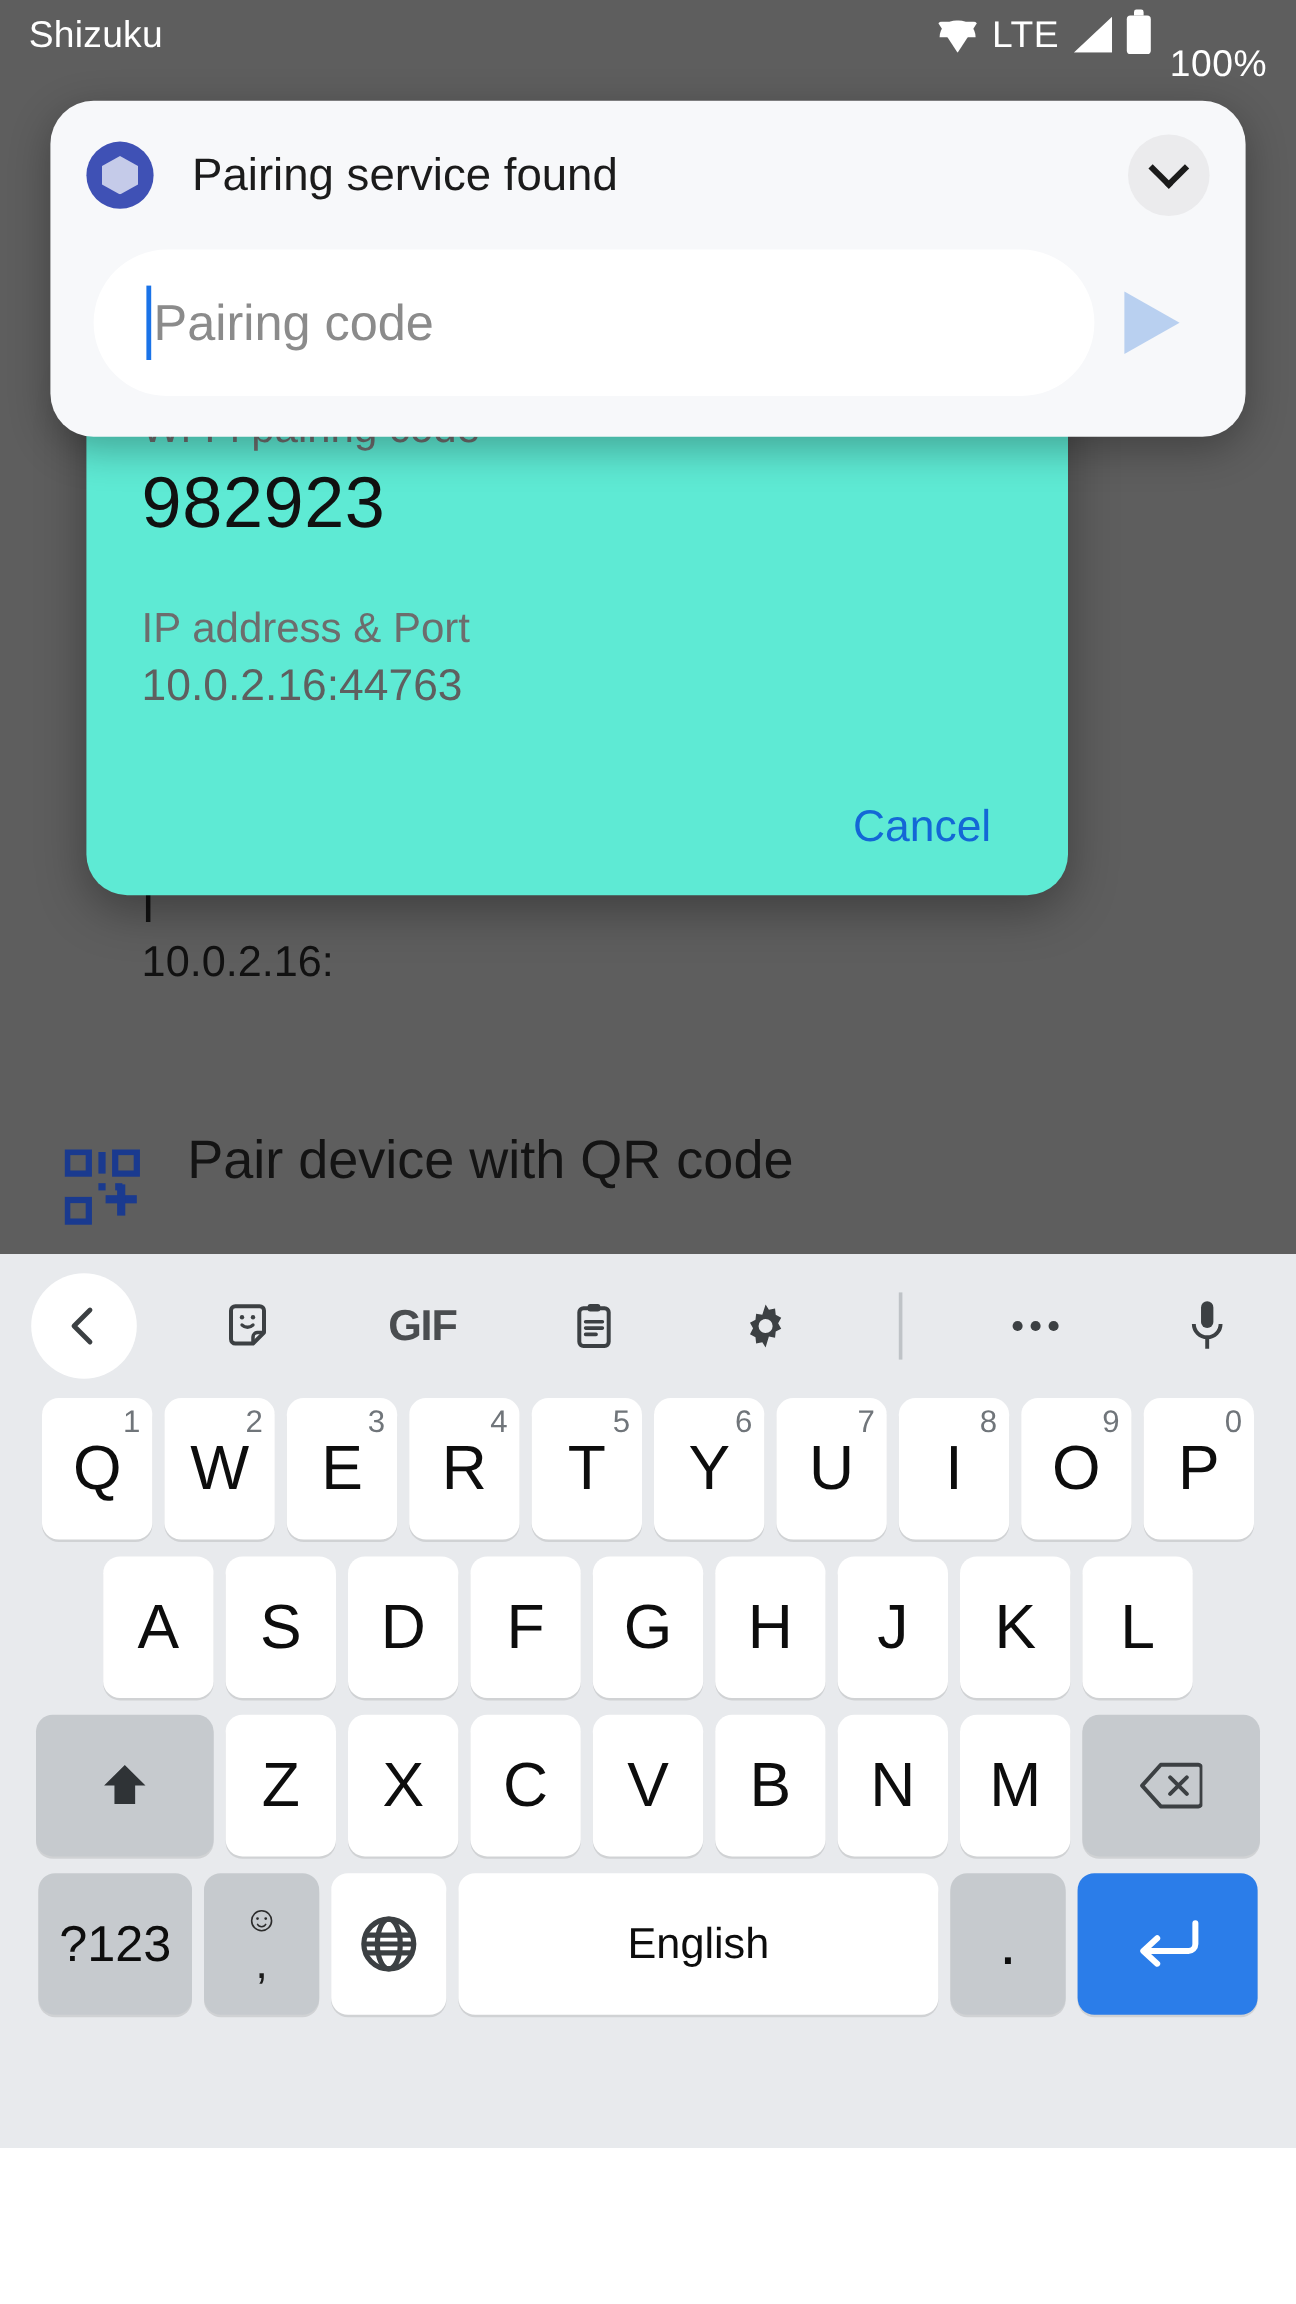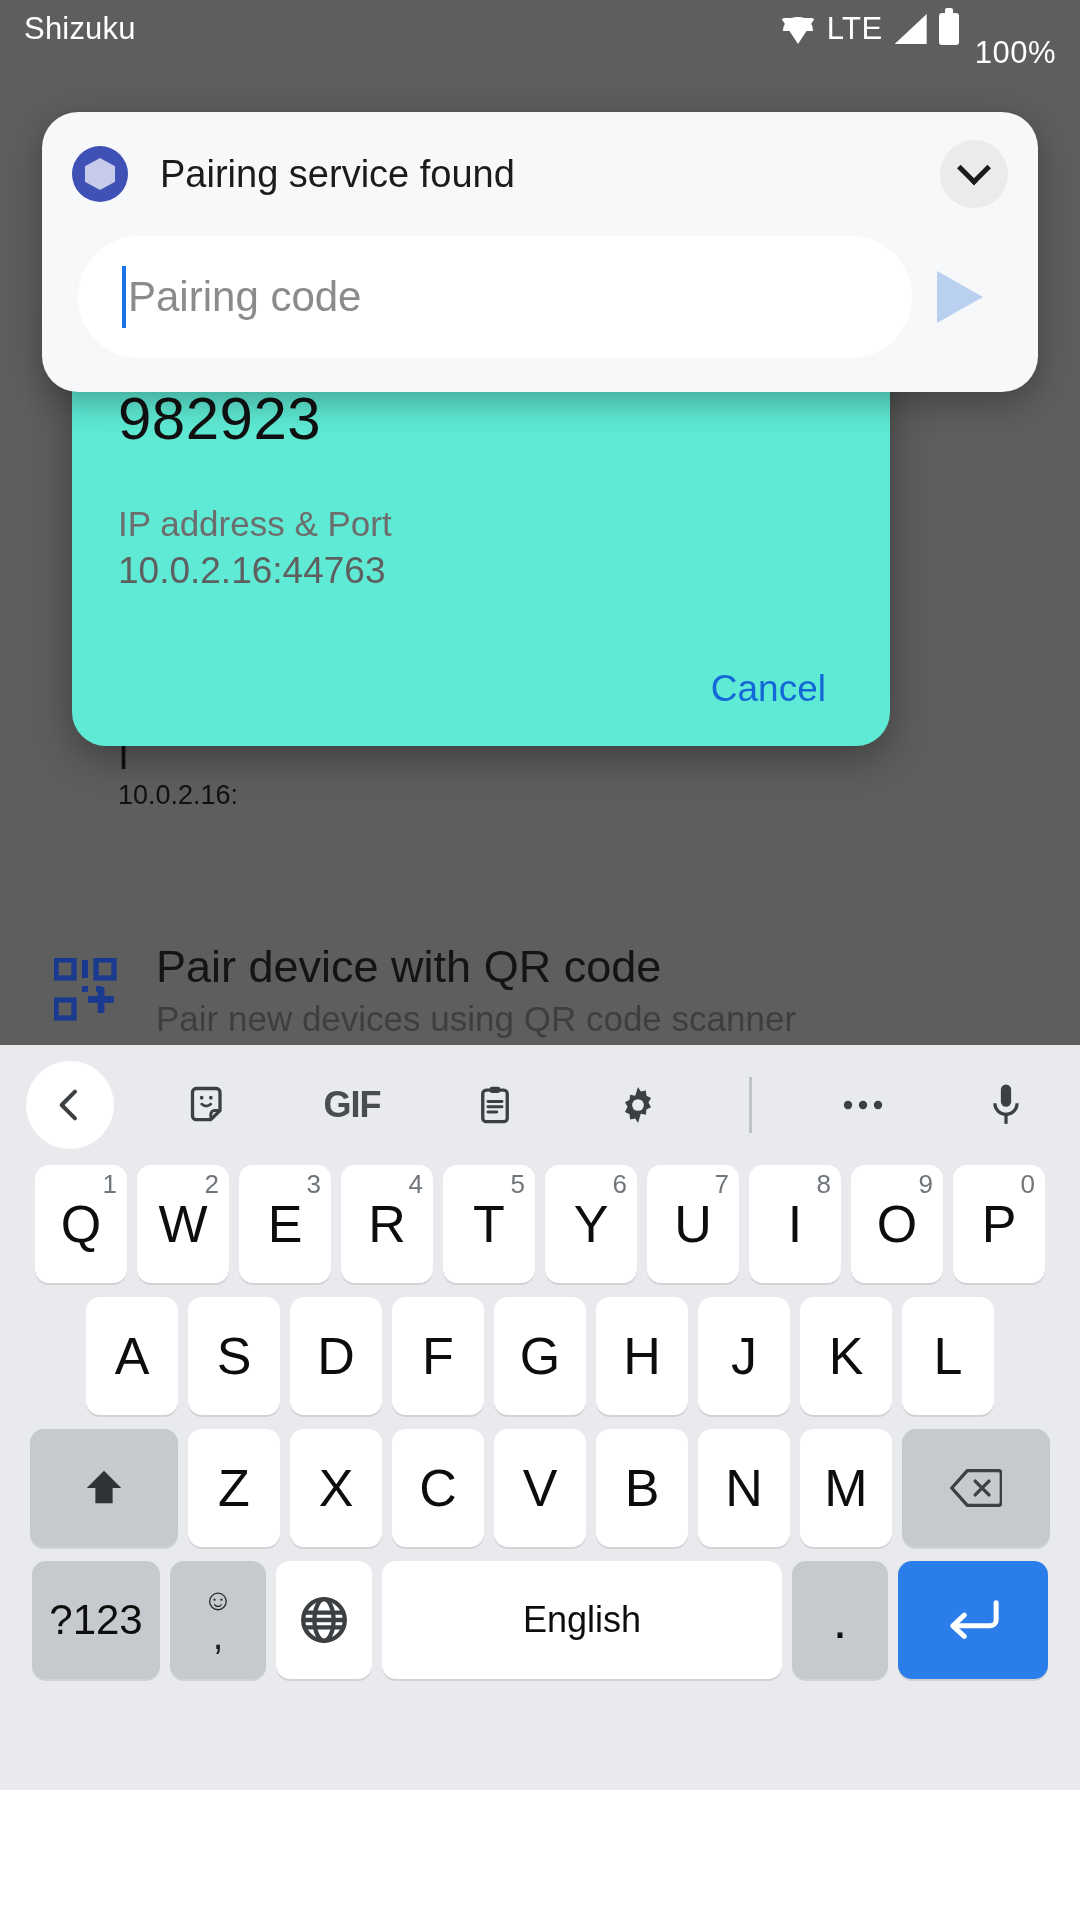--- a/index.html
+++ b/index.html
@@ -44,21 +44,21 @@
   }
   .ic-batt {
     width: 20px; height: 32px; background: #fff; border-radius: 3px; position: relative;
   }
   .ic-batt::before {
     content: ""; position: absolute; left: 6px; top: -5px; width: 8px; height: 5px;
     background: #fff; border-radius: 2px 2px 0 0;
   }
   .row-title { font-size: 40px; color: #111; line-height: 1.25; }
   .row-sub { font-size: 33px; color: #3a3a3a; line-height: 1.3; }
-  .row-val { font-size: 27px; color: #111; }
+  .row-val { font-size: 36px; color: #111; }
 
   .bg-block { position: absolute; }
   #bg-b1 { left: 118px; top: 530px; }
   #bg-b2 { left: 118px; top: 730px; }
 
   .qr-row {
     position: absolute; left: 0; top: 940px; width: 1080px;
     display: flex; align-items: flex-start; padding: 0 54px;
   }
   .qr-icon { width: 64px; height: 72px; margin-top: 18px; flex: none; position: relative; }
@@ -82,21 +82,20 @@
     font-size: 37px; color: #1367d6; background: none; border: none;
     padding: 10px 18px; cursor: pointer; font-family: inherit;
   }
 
   
   .notif {
     position: absolute; left: 42px; top: 84px; width: 996px;
     background: #f7f8fa; border-radius: 36px;
     box-shadow: 0 10px 34px rgba(0,0,0,0.30);
     padding: 28px 30px 34px 30px;
-    margin-top: 28px;
   }
   .notif-head { display: flex; align-items: center; }
   .notif-appicon {
     width: 56px; height: 56px; border-radius: 50%;
     background: #3f51b5; flex: none; position: relative;
   }
   .notif-appicon .hex {
     position: absolute; left: 13px; top: 12px; width: 30px; height: 32px;
     background: #c5cbe9;
     clip-path: polygon(50% 0%, 100% 26%, 100% 74%, 50% 100%, 0% 74%, 0% 26%);
@@ -220,21 +219,20 @@
           <rect x="21" y="1" width="9" height="9" fill="none" stroke="#1a3a8f" stroke-width="2.6"></rect>
           <rect x="1" y="21" width="9" height="9" fill="none" stroke="#1a3a8f" stroke-width="2.6"></rect>
           <rect x="14" y="14" width="3" height="3" fill="#1a3a8f"></rect>
           <rect x="21" y="14" width="3" height="3" fill="#1a3a8f"></rect>
           <rect x="17" y="19" width="13" height="3.4" fill="#1a3a8f"></rect>
           <rect x="21.8" y="14.5" width="3.4" height="13" fill="#1a3a8f"></rect>
         </svg>
       </span>
       <div class="qr-text">
         <div class="qr-title">Pair device with QR code</div>
-        <div class="qr-sub">Pair new devices using QR code scanner</div>
       </div>
     </div>
   </div>
 
   <div class="dialog">
     <div class="dlg-label">Wi-Fi pairing code</div>
     <div class="dlg-code">982923</div>
     <div class="dlg-gap"></div>
     <div class="dlg-label">IP address &amp; Port</div>
     <div class="dlg-value">10.0.2.16:44763</div>

